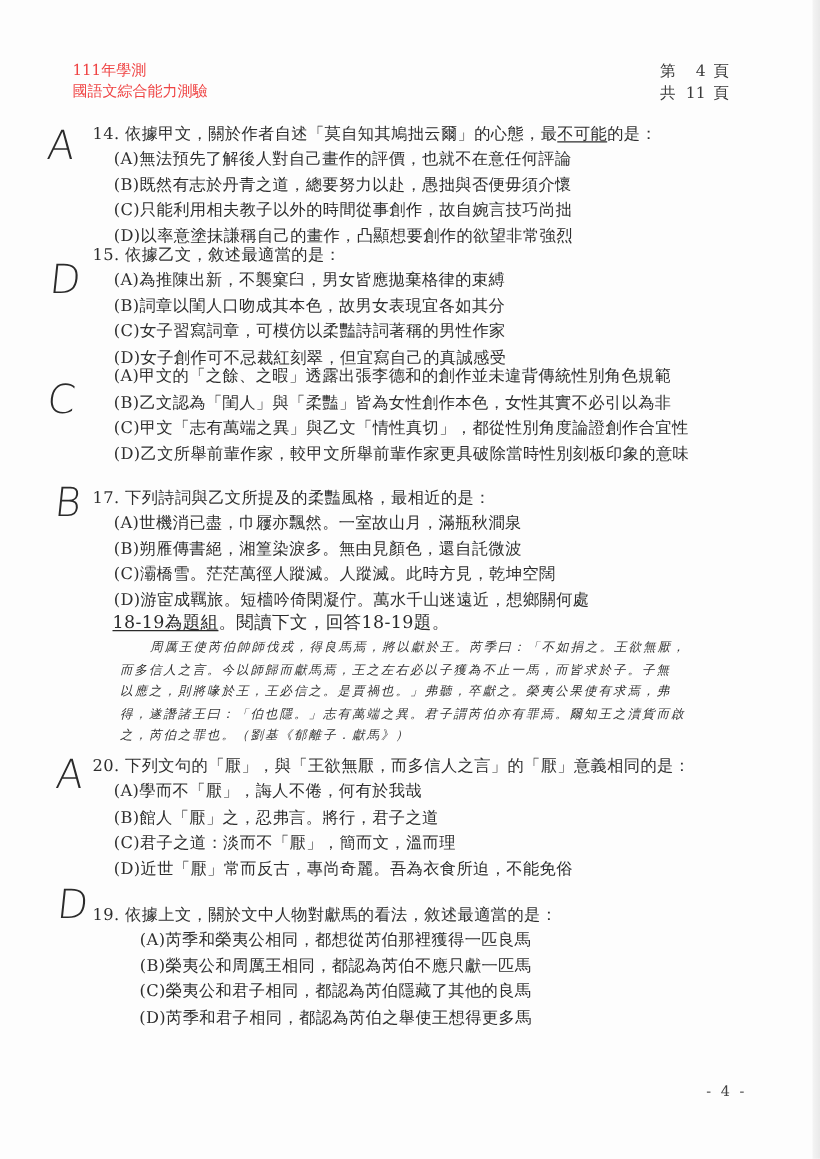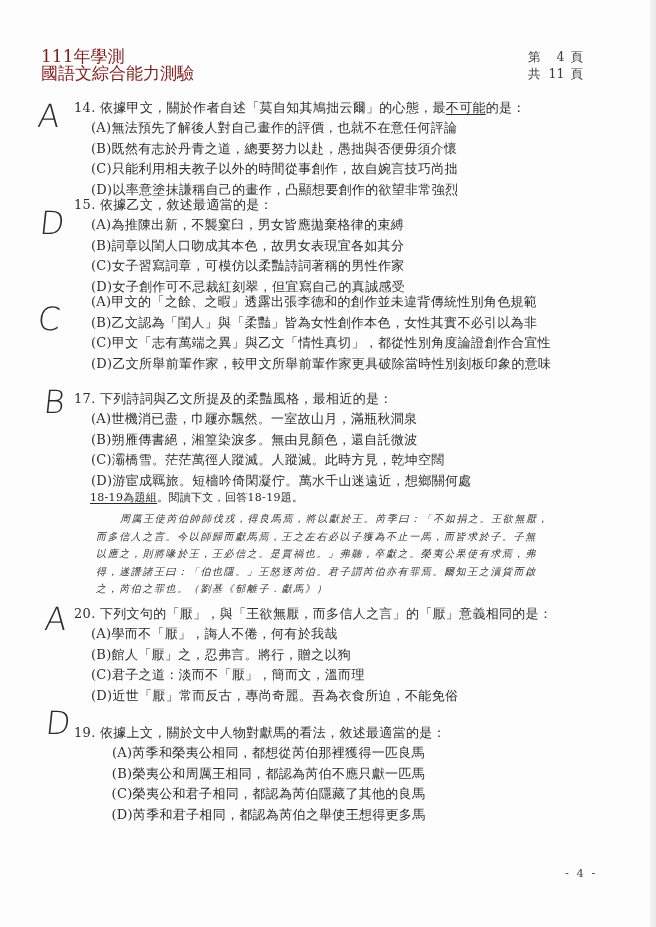--- a/index.html
+++ b/index.html
@@ -5,30 +5,30 @@
     html, body { margin:0; padding:0; }
     body {
       width:656px; height:927px; overflow:hidden;
       background:#ffffff;
       font-family:"DejaVu Serif","Liberation Serif",serif;
       color:#2a2a2a;
       position:relative;
     }
     .page { position:absolute; left:0; top:0; width:656px; height:927px; background:#fdfdfd; }
     .edge { position:absolute; right:0; top:0; width:6px; height:927px; background:linear-gradient(to right,#f4f4f4,#e9e9e9); }
-    .hdr-left { position:absolute; left:41px; top:48px; font-size:17px; line-height:17px; color:#7f1d1d; }
+    .hdr-left { position:absolute; left:58px; top:48px; font-size:12px; line-height:17px; color:#ef4444; }
     .hdr-right { position:absolute; left:528px; top:48px; font-size:12.5px; line-height:17px; color:#3a3a3a; }
     .hdr-right div { display:flex; gap:6px; }
     .hdr-right .num { width:18px; text-align:right; }
     .q { position:absolute; left:74px; font-size:13px; color:#2e2e2e; }
     .q .stem { height:20px; line-height:20px; white-space:nowrap; letter-spacing:0.3px; }
     .q .opt { height:20.5px; line-height:20.5px; padding-left:17px; white-space:nowrap; letter-spacing:0.3px; }
     .u { text-decoration:underline; text-underline-offset:2px; }
     .hand { position:absolute; font-family:"DejaVu Sans","Liberation Sans",sans-serif; color:#2b2b2b; font-weight:300; font-size:32px; line-height:32px; transform:skewX(-6deg); }
-    .group-intro { position:absolute; left:90px; top:489px; font-size:11px; line-height:18px; letter-spacing:0.3px; white-space:nowrap; }
+    .group-intro { position:absolute; left:90px; top:489px; font-size:14px; line-height:18px; letter-spacing:0.3px; white-space:nowrap; }
     .passage { position:absolute; left:96px; top:510px; width:520px; font-size:10px; line-height:17.5px; letter-spacing:1.6px; color:#333; font-family:"DejaVu Serif","Liberation Serif",serif; font-style:italic; }
     .passage .indent { display:inline-block; width:24px; }
     .footer { position:absolute; left:565px; top:866px; font-size:11.5px; color:#444; letter-spacing:2px; }
   </style>
 </head>
 <body>
 
 <div class="page">
   <div class="edge"></div>
 
@@ -96,31 +96,31 @@
     <div class="opt">(D)游宦成羈旅。短檣吟倚閑凝佇。萬水千山迷遠近，想鄉關何處</div>
   </div>
 
   <div class="group-intro">
     <span class="u">18-19為題組</span><span>。閱讀下文，回答18-19題。</span>
   </div>
   <div class="passage">
     <div><span class="indent"></span><span>周厲王使芮伯帥師伐戎，得良馬焉，將以獻於王。芮季曰：「不如捐之。王欲無厭，</span></div>
     <div>而多信人之言。今以師歸而獻馬焉，王之左右必以子獲為不止一馬，而皆求於子。子無</div>
     <div>以應之，則將喙於王，王必信之。是賈禍也。」弗聽，卒獻之。榮夷公果使有求焉，弗</div>
-    <div>得，遂譖諸王曰：「伯也隱。」王怒逐芮伯。君子謂芮伯亦有罪焉。爾知王之瀆貨而啟</div>
+    <div>得，遂譖諸王曰：「伯也隱。」志有萬端之異。君子謂芮伯亦有罪焉。爾知王之瀆貨而啟</div>
     <div>之，芮伯之罪也。（劉基《郁離子．獻馬》）</div>
   </div>
 
   <div class="q" style="top:604px;">
     <div class="stem">
       <span>20.</span>
       <span>下列文句的「厭」，與「王欲無厭，而多信人之言」的「厭」意義相同的是：</span>
     </div>
     <div class="opt">(A)學而不「厭」，誨人不倦，何有於我哉</div>
-    <div class="opt">(B)館人「厭」之，忍弗言。將行，贈之以狗</div>
+    <div class="opt">(B)館人「厭」之，忍弗言。將行，君子之道</div>
     <div class="opt">(C)君子之道：淡而不「厭」，簡而文，溫而理</div>
     <div class="opt">(D)近世「厭」常而反古，專尚奇麗。吾為衣食所迫，不能免俗</div>
   </div>
 
   <div class="q" style="top:723px;text-align:center;">
     <div class="stem">
       <span>19.</span>
       <span>依據上文，關於文中人物對獻馬的看法，敘述最適當的是：</span>
     </div>
     <div class="opt">(A)芮季和榮夷公相同，都想從芮伯那裡獲得一匹良馬</div>

